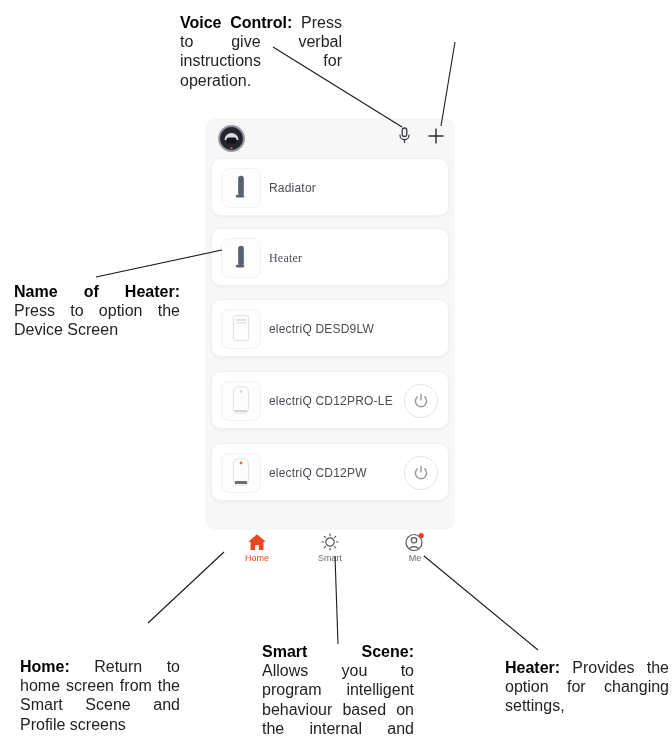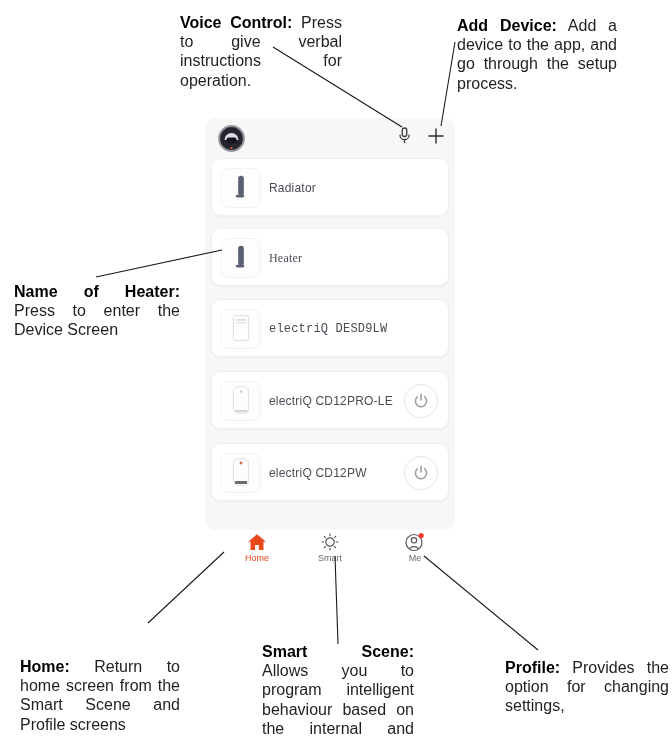--- a/index.html
+++ b/index.html
@@ -29,21 +29,21 @@
   .app-header { position:absolute; left:0; top:0; right:0; height:40px; }
   .avatar { position:absolute; left:13px; top:7px; width:27px; height:27px; }
   .hdr-icons { position:absolute; right:8px; top:6px; display:flex; align-items:center; gap:10px; }
   .mic-btn, .plus-btn { width:22px; height:24px; display:flex; align-items:center; justify-content:center; background:none; border:none; cursor:pointer; }
   
   .card {
     position:absolute; left:6px; width:238px; height:58px;
     background:var(--card-bg,#fff); border:1px solid #f1f1f1; border-radius:10px;
     box-shadow:0 1px 3px rgba(0,0,0,0.05); display:flex; align-items:center;
   }
-  .card.c1 { top:40px; }  .card.c2 { top:110px;font-family:Liberation Serif, serif; } .card.c3 { top:181px;font-family:Liberation Mono, monospace; }
+  .card.c1 { top:40px; }  .card.c2 { top:110px;font-family:Liberation Serif, serif; } .card.c3 { top:181px; }
   .card.c4 { top:253px; } .card.c5 { top:325px; }
   .dev-icon {
     position:absolute; left:9px; top:9px; width:40px; height:40px;
     background:#fdfdfd; border:1px solid #f2f2f2; border-radius:8px;
     display:flex; align-items:center; justify-content:center;
   }
   .dev-label { position:absolute; left:57px; top:0; height:58px; display:flex; align-items:center;
     font-size:12px; color:var(--muted,#4b4b55); letter-spacing:0.2px; }
   .power {
     position:absolute; right:10px; top:12px; width:34px; height:34px; border-radius:50%;
@@ -59,29 +59,28 @@
   #nav-smart { left:97px; }
   #nav-me    { left:182px; }
 </style>
 </head>
 <body>
 
 <div class="page">
 
   <p class="callout" id="co-voice"><span class="lead">Voice Control:</span> <span>Press to give verbal instructions for operation.</span></p>
 
-  <p class="callout" id="co-add"><span class="lead">Add Device:</span> <span>Add a device to the app, and go through the setup process.</span></p>
-
-  <p class="callout" id="co-heater"><span class="lead">Name of Heater:</span> <span>Press to enter the Device Screen</span></p>
+
+  <p class="callout" id="co-heater"><span class="lead">Name of Heater:</span> <span>Press to option the Device Screen</span></p>
 
   <p class="callout" id="co-smart"><span class="lead">Smart Scene:</span> <span>Allows you to program intelligent behaviour based on the internal and external environment</span></p>
 
   <p class="callout" id="co-home"><span class="lead">Home:</span> <span>Return to home screen from the Smart Scene and Profile screens</span></p>
 
-  <p class="callout" id="co-profile"><span class="lead">Profile:</span> <span>Provides the option for changing settings,</span></p>
+  <p class="callout" id="co-profile"><span class="lead">Heater:</span> <span>Provides the option for changing settings,</span></p>
 
   <div class="phone">
     <div class="screen-body">
 
       <div class="app-header">
         <div class="avatar">
           <svg width="27" height="27" viewBox="0 0 27 27">
             <circle cx="13.5" cy="13.5" r="12.4" fill="#26262f" stroke="#97979f" stroke-width="2"></circle>
             <path d="M6.5 15 a7 7 0 0 1 14 0 z" fill="#dcdce4"></path>
             <rect x="8.5" y="12.5" width="10" height="6" rx="2" fill="#14141c"></rect>

